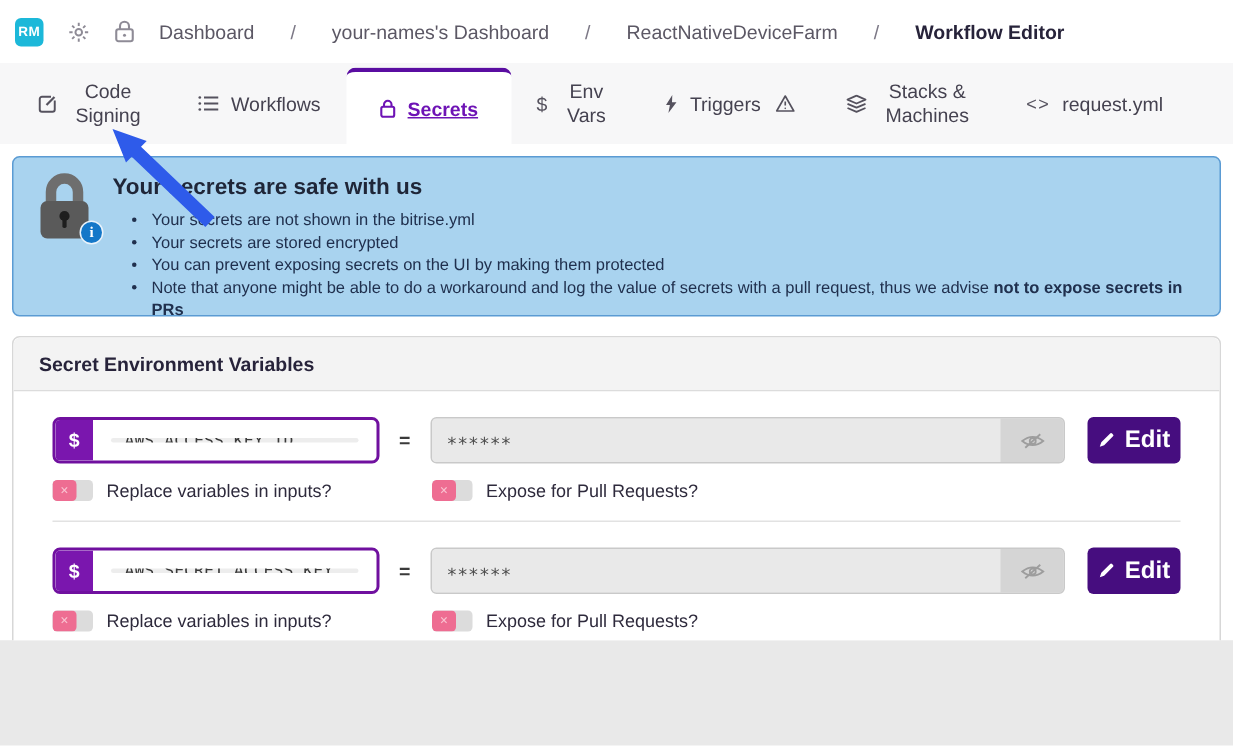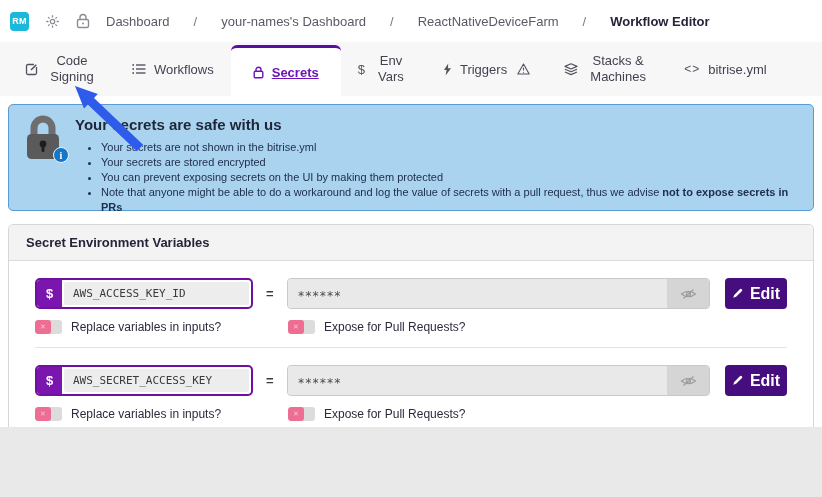--- a/index.html
+++ b/index.html
@@ -76,21 +76,21 @@
   .row-main { display: flex; align-items: center; }
   .key-group {
     display: flex; align-items: stretch; width: 218px; height: 31px;
     border: 2px solid #70109f; border-radius: 5px; background: #fff; overflow: hidden;
   }
   .dollar-badge {
     width: 25px; background: #7a16ae; color: #fff; font-size: 13px; font-weight: bold;
     display: flex; align-items: center; justify-content: center;
   }
   .key-input {
-    flex: 1; margin: 2px; border: none; background: #ededed; border-radius: 2px;
+    flex: 1; margin: 12px; border: none; background: #ededed; border-radius: 2px;
     font-family: "DejaVu Sans Mono", monospace; font-size: 11px; color: #3a3a3a;
     padding: 0 9px; outline: none; min-width: 0;
   }
   .equals { margin: 0 13px; font-size: 13px; font-weight: bold; color: #3a3a3a; }
   .value-group {
     flex: 1; display: flex; align-items: stretch; height: 31px;
     border: 1px solid #c9c9c9; border-radius: 4px; overflow: hidden; background: #e9e9e9;
   }
   .value-input {
     flex: 1; border: none; background: #e9e9e9; outline: none; min-width: 0;
@@ -221,21 +221,21 @@
           <path d="M7 0.8 L13 3.4 7 6 1 3.4 Z"></path>
           <path d="M1 6.2 L7 8.8 13 6.2"></path>
           <path d="M1 9 L7 11.6 13 9"></path>
         </svg>
       </span>
       <span class="tlabel wrap-64">Stacks &amp; Machines</span>
     </div>
 
     <div class="tab">
       <span class="ticon brackets">&lt;&gt;</span>
-      <span class="tlabel">bitrise.yml</span>
+      <span class="tlabel">request.yml</span>
     </div>
   </nav>
 
   <main class="main">
 
     <section class="banner">
       <div class="banner-lock">
         <svg width="40" height="46" viewBox="0 0 40 46">
           <path d="M11 22 v-9 a9 9 0 0 1 18 0 v9" fill="none" stroke="#6e6e6e" stroke-width="7" stroke-linecap="round"></path>
           <rect x="4" y="19" width="32" height="25" rx="4.5" fill="#5a5a5a"></rect>

